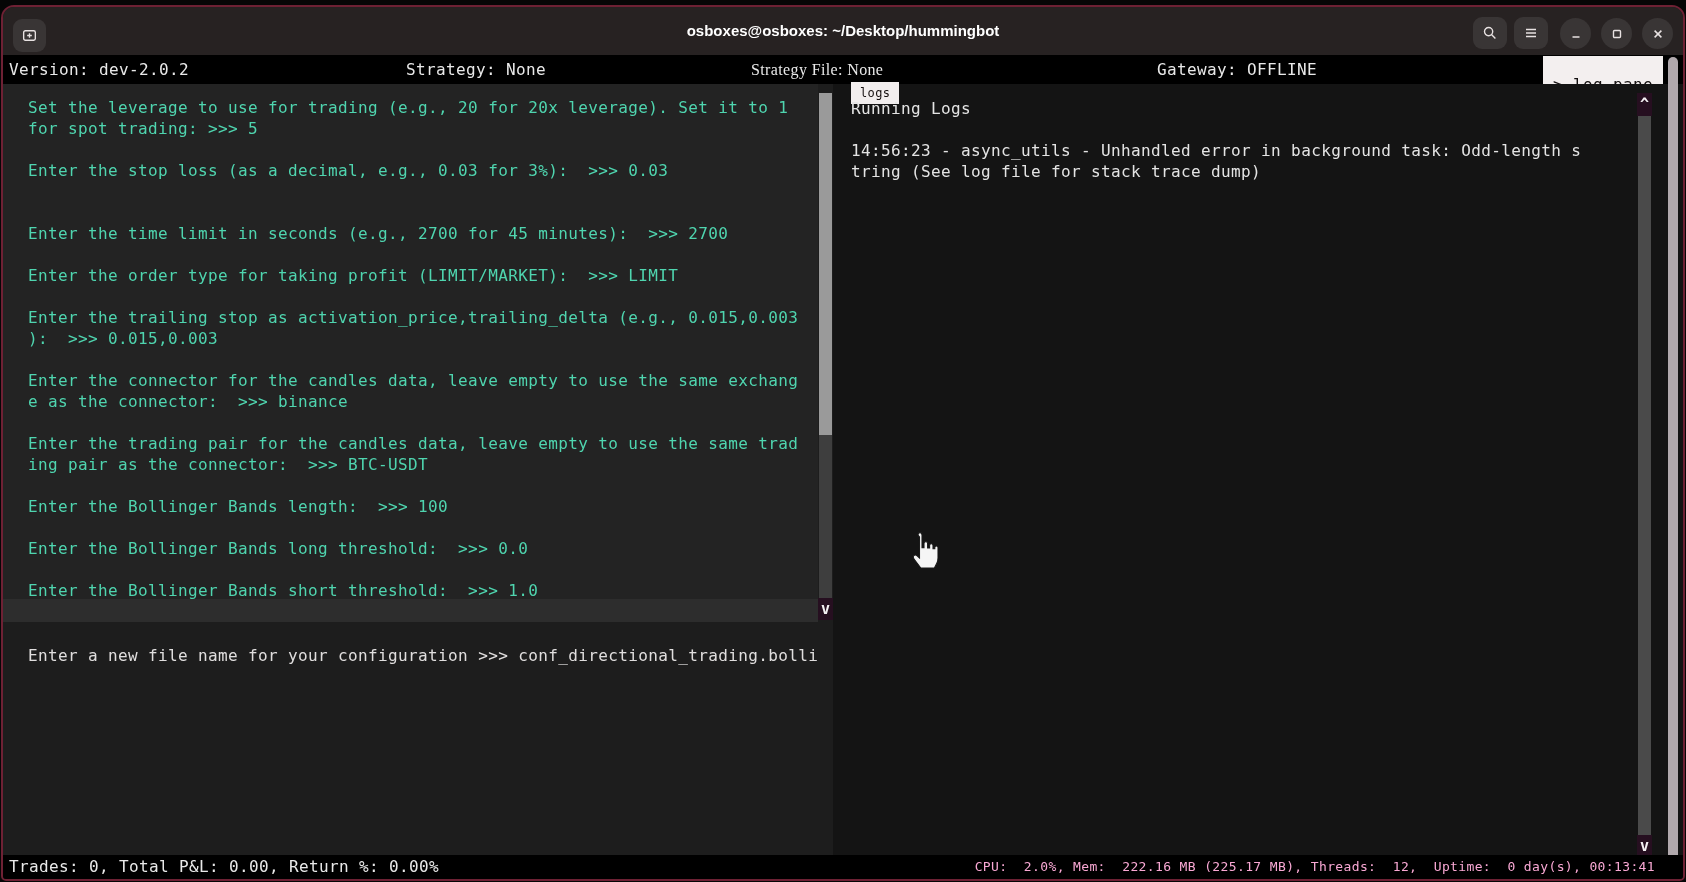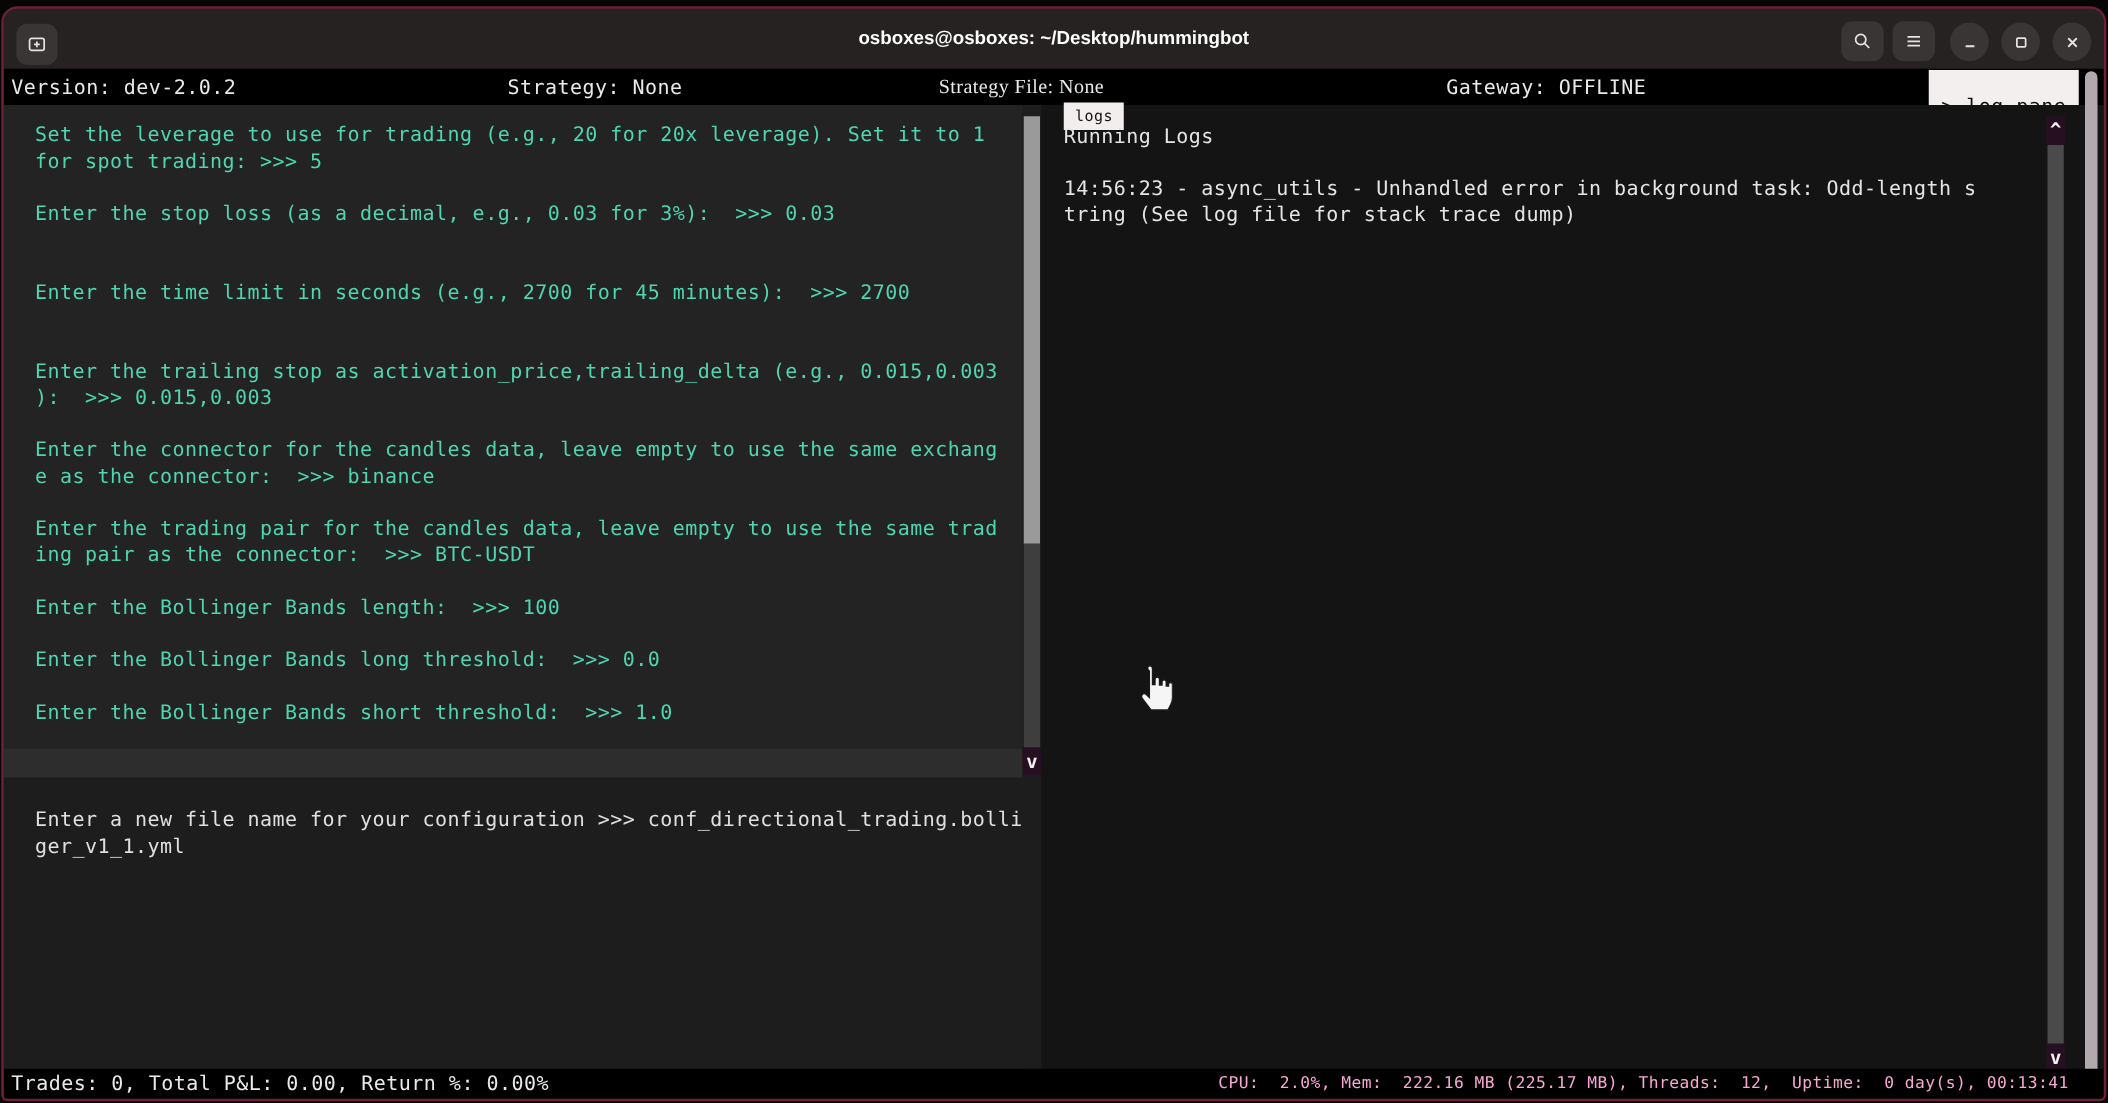--- a/index.html
+++ b/index.html
@@ -136,39 +136,39 @@
       <div class="hl-row"></div>
       <div class="lp-text">
         <div class="tl">Set the leverage to use for trading (e.g., 20 for 20x leverage). Set it to 1</div>
         <div class="tl">for spot trading: &gt;&gt;&gt; 5</div>
         <div class="tl"></div>
         <div class="tl">Enter the stop loss (as a decimal, e.g., 0.03 for 3%):  &gt;&gt;&gt; 0.03</div>
         <div class="tl"></div>
         <div class="tl"></div>
         <div class="tl">Enter the time limit in seconds (e.g., 2700 for 45 minutes):  &gt;&gt;&gt; 2700</div>
         <div class="tl"></div>
+        <div class="tl">Enter the order type for taking profit (LIMIT/MARKET):  &gt;&gt;&gt; LIMIT</div>
         <div class="tl"></div>
         <div class="tl">Enter the trailing stop as activation_price,trailing_delta (e.g., 0.015,0.003</div>
         <div class="tl">):  &gt;&gt;&gt; 0.015,0.003</div>
         <div class="tl"></div>
         <div class="tl">Enter the connector for the candles data, leave empty to use the same exchang</div>
         <div class="tl">e as the connector:  &gt;&gt;&gt; binance</div>
         <div class="tl"></div>
         <div class="tl">Enter the trading pair for the candles data, leave empty to use the same trad</div>
         <div class="tl">ing pair as the connector:  &gt;&gt;&gt; BTC-USDT</div>
         <div class="tl"></div>
         <div class="tl">Enter the Bollinger Bands length:  &gt;&gt;&gt; 100</div>
         <div class="tl"></div>
         <div class="tl">Enter the Bollinger Bands long threshold:  &gt;&gt;&gt; 0.0</div>
         <div class="tl"></div>
         <div class="tl">Enter the Bollinger Bands short threshold:  &gt;&gt;&gt; 1.0</div>
       </div>
       <div class="lp-input">
         <div class="tl">Enter a new file name for your configuration &gt;&gt;&gt; conf_directional_trading.bollin</div>
-        <div class="tl">ger_v1_1.yml</div>
       </div>
     </div>
 
     <div class="left-scroll">
       <div class="ls-thumb"></div>
       <div class="ls-track"></div>
       <div class="caret ls-down">v</div>
     </div>
 
     <div class="right-pane">

